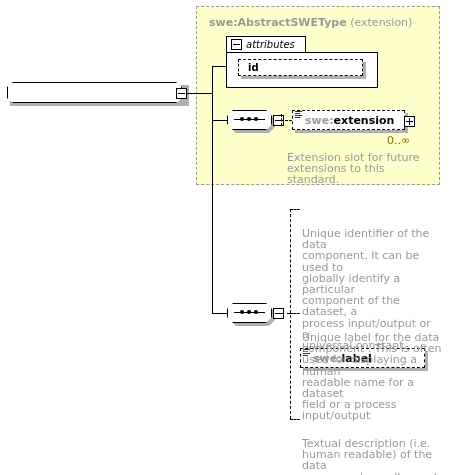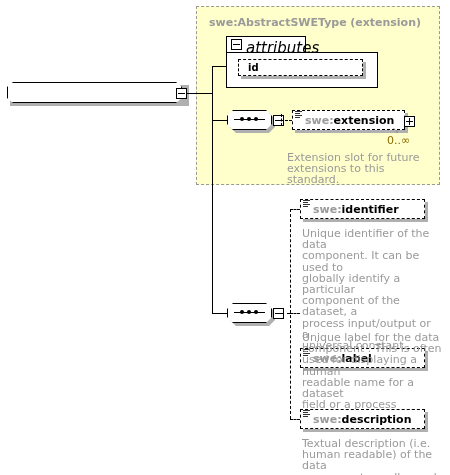--- a/index.html
+++ b/index.html
@@ -37,21 +37,21 @@
   }
   #ext-title {
     position: absolute;
     left: 209px; top: 16px;
     font-size: 11px;
     color: #9a9a9a;
     white-space: nowrap;
     letter-spacing: 0px;
   }
   #ext-title .nm { font-weight: bold; color: #9a9a9a; }
-  #ext-title .sfx { font-weight: bold; color: #9a9a9a; }
+  #ext-title .sfx { font-weight: normal; color: #9a9a9a; }
 
   
   #root-node {
     position: absolute;
     left: 7px; top: 82px;
     width: 182px; height: 24px;
   }
   #root-node .shadow {
     position: absolute; left: 3px; top: 3px;
     width: 179px; height: 21px;
@@ -117,21 +117,21 @@
     position: absolute;
     left: 0; top: 16px;
     width: 152px; height: 36px;
     background: #ffffff;
     border: 1px solid #000;
     box-sizing: border-box;
   }
   #attr-label {
     position: absolute;
     left: 246px; top: 39px;
-    font-size: 15px;
+    font-size: 10px;
     font-style: italic;
     color: #000;
     white-space: nowrap;
   }
   #attr-toggle { left: 231px; top: 39px; }
 
   
   #id-box {
     position: absolute;
     left: 238px; top: 59px;
@@ -339,33 +339,20 @@
     <div class="dot d3"></div>
     <div class="tog"></div>
   </div>
 
   <div class="line-h-d" style="left:281px; top:313px; width:9px;"></div>
   <div class="line-v-d" style="left:290px; top:209px; height:210px;"></div>
   <div class="line-h-d" style="left:290px; top:209px; width:10px;"></div>
   <div class="line-h-d" style="left:290px; top:313px; width:10px;"></div>
   <div class="line-h-d" style="left:290px; top:419px; width:10px;"></div>
 
-  <div class="el" style="left:300px; top:199px; width:128px;">
-    <div class="shadow"></div>
-    <div class="body"></div>
-    <div class="docicon">
-        <i></i>
-        <i></i>
-        <i></i>
-        <i></i>
-      </div>
-    <div class="txt">
-      <span class="pfx">swe:</span><span class="nm">identifier</span>
-    </div>
-  </div>
   <div class="doc" style="left:302px; top:228px; width:138px;">Unique identifier of the data
 component. It can be used to
 globally identify a particular
 component of the dataset, a
 process input/output or a
 universal constant</div>
 
   <div class="el" style="left:300px; top:303px; width:128px;margin-top:45px;">
     <div class="shadow"></div>
     <div class="body"></div>
@@ -378,31 +365,18 @@
     <div class="txt">
       <span class="pfx">swe:</span><span class="nm">label</span>
     </div>
   </div>
   <div class="doc" style="left:302px; top:332px; width:140px;">Unique label for the data
 component . This is often
 used for displaying a human
 readable name for a dataset
 field or a process input/output</div>
 
-  <div class="el" style="left:300px; top:409px; width:128px;">
-    <div class="shadow"></div>
-    <div class="body"></div>
-    <div class="docicon">
-        <i></i>
-        <i></i>
-        <i></i>
-        <i></i>
-      </div>
-    <div class="txt">
-      <span class="pfx">swe:</span><span class="nm">description</span>
-    </div>
-  </div>
   <div class="doc" style="left:302px; top:438px; width:140px;">Textual description (i.e.
 human readable) of the data
 component usually used to
 clarify its nature</div>
 
 </div>
 
 </body></html>

